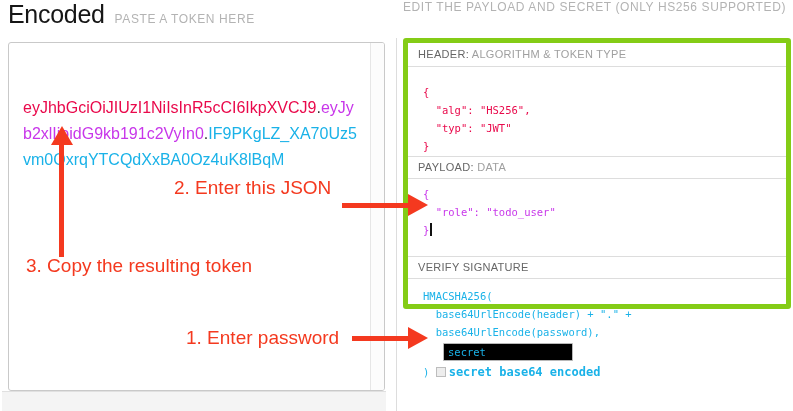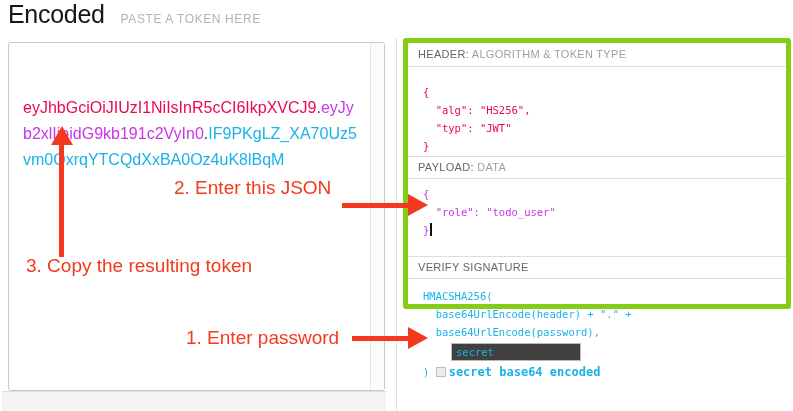--- a/index.html
+++ b/index.html
@@ -3,21 +3,21 @@
 <meta charset="utf-8">
 <style>
   html,body { margin:0; padding:0; }
   body {
     width:793px; height:411px; position:relative; overflow:hidden;
     background:#ffffff; font-family:"Liberation Sans", sans-serif;
   }
   .mono { font-family:"DejaVu Sans Mono", monospace; }
 
   
-  .col-title { position:absolute; top:0; display:flex; align-items:baseline; gap:16px; }
+  .col-title { position:absolute; top:0; display:flex; align-items:baseline; gap:10px; }
   .title-big { font-size:25px; color:#161616; font-weight:400; letter-spacing:-0.3px; }
   .title-sub { font-size:12px; color:#b3b3b3; letter-spacing:0.6px; font-weight:400; }
 
   
   .encoded-box {
     position:absolute; left:8px; top:42px; width:377px; height:349px;
     border:1px solid #c9c9c9; border-radius:3px; background:#fff; box-sizing:border-box;
   }
   .token-text {
     position:absolute; left:14px; top:24px; width:338px;
@@ -58,24 +58,24 @@
   .code-line { white-space:pre; }
   .hdr-code { height:90px; border-bottom:1px solid #dddddd; color:#e9094b; }
   .pl-label { height:22px; line-height:21px; }
   .pl-code { height:78px; border-bottom:1px solid #dddddd; color:#c836ea; padding-top:6px; }
   .vs-label { height:22px; line-height:21px; }
   .vs-code { height:99px; color:#1ab2e8; padding-top:8px; }
 
   .caret { display:inline-block; width:2px; height:13px; background:#111; vertical-align:-2px; margin-left:1px; }
 
   .secret-input {
-    display:block; margin:2px 0 2px 28px; width:130px; height:18px;
+    display:block; margin:2px 0 2px 20px; width:130px; height:18px;
     border:1px solid #b8b8b8; border-radius:1px; box-sizing:border-box;
     font-family:"DejaVu Sans Mono", monospace; font-size:10.5px; color:#1ab2e8;
-    padding:2px 4px; outline:none; background:#404040;
+    padding:2px 4px; outline:none; background:#000000;
   }
   .b64-row { display:flex; align-items:center; white-space:pre; }
   .b64-check {
     -webkit-appearance:none; appearance:none; width:10px; height:10px; margin:0 3px 0 0;
     border:1px solid #bdbdbd; background:#ededed; display:inline-block;
   }
   .b64-label { font-weight:bold; font-size:12px; }
 
   
   .ann { position:absolute; color:#f4391f; font-size:19px; white-space:nowrap; }
@@ -102,20 +102,21 @@
 
 <div class="encoded-box">
   <div class="token-text"><span class="tok-h">eyJhbGciOiJIUzI1NiIsInR5cCI6IkpXVCJ9</span><span class="tok-dot">.</span><span class="tok-p">eyJyb2xlIjoidG9kb191c2VyIn0</span><span class="tok-dot">.</span><span class="tok-s">IF9PKgLZ_XA70Uz5vm0OxrqYTCQdXxBA0Oz4uK8lBqM</span></div>
   <div class="vscroll-track"></div>
 </div>
 <div class="hscroll-strip"></div>
 
 <div class="col-divider"></div>
 
 <div class="col-title" style="left:403px;">
+  <span class="title-sub">EDIT THE PAYLOAD AND SECRET (ONLY HS256 SUPPORTED)</span>
 </div>
 
 <div class="decoded-box">
   <div class="sec-label">
     <span class="strong">HEADER:</span>
     <span class="rest">ALGORITHM &amp; TOKEN TYPE</span>
   </div>
   <div class="code-block hdr-code">
     <div class="code-line">{</div>
     <div class="code-line">  "alg": "HS256",</div>

